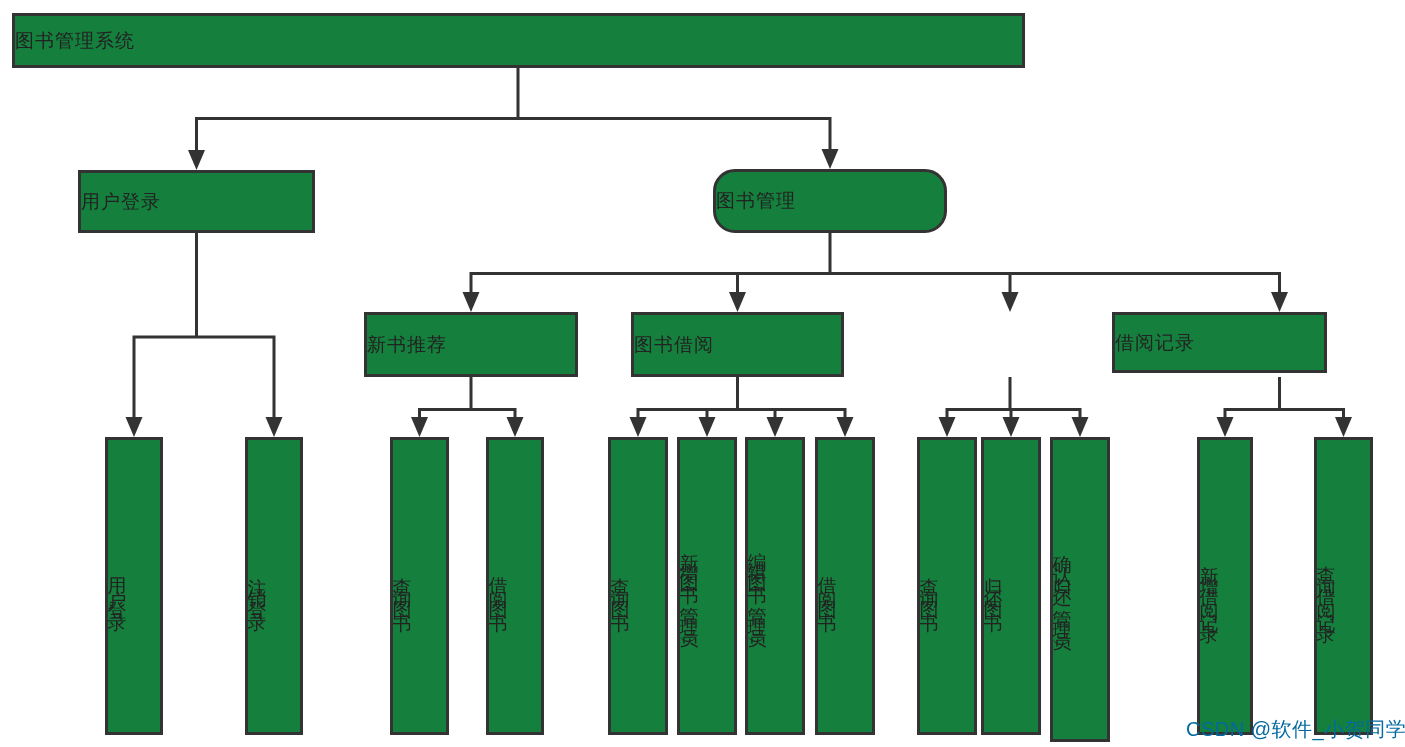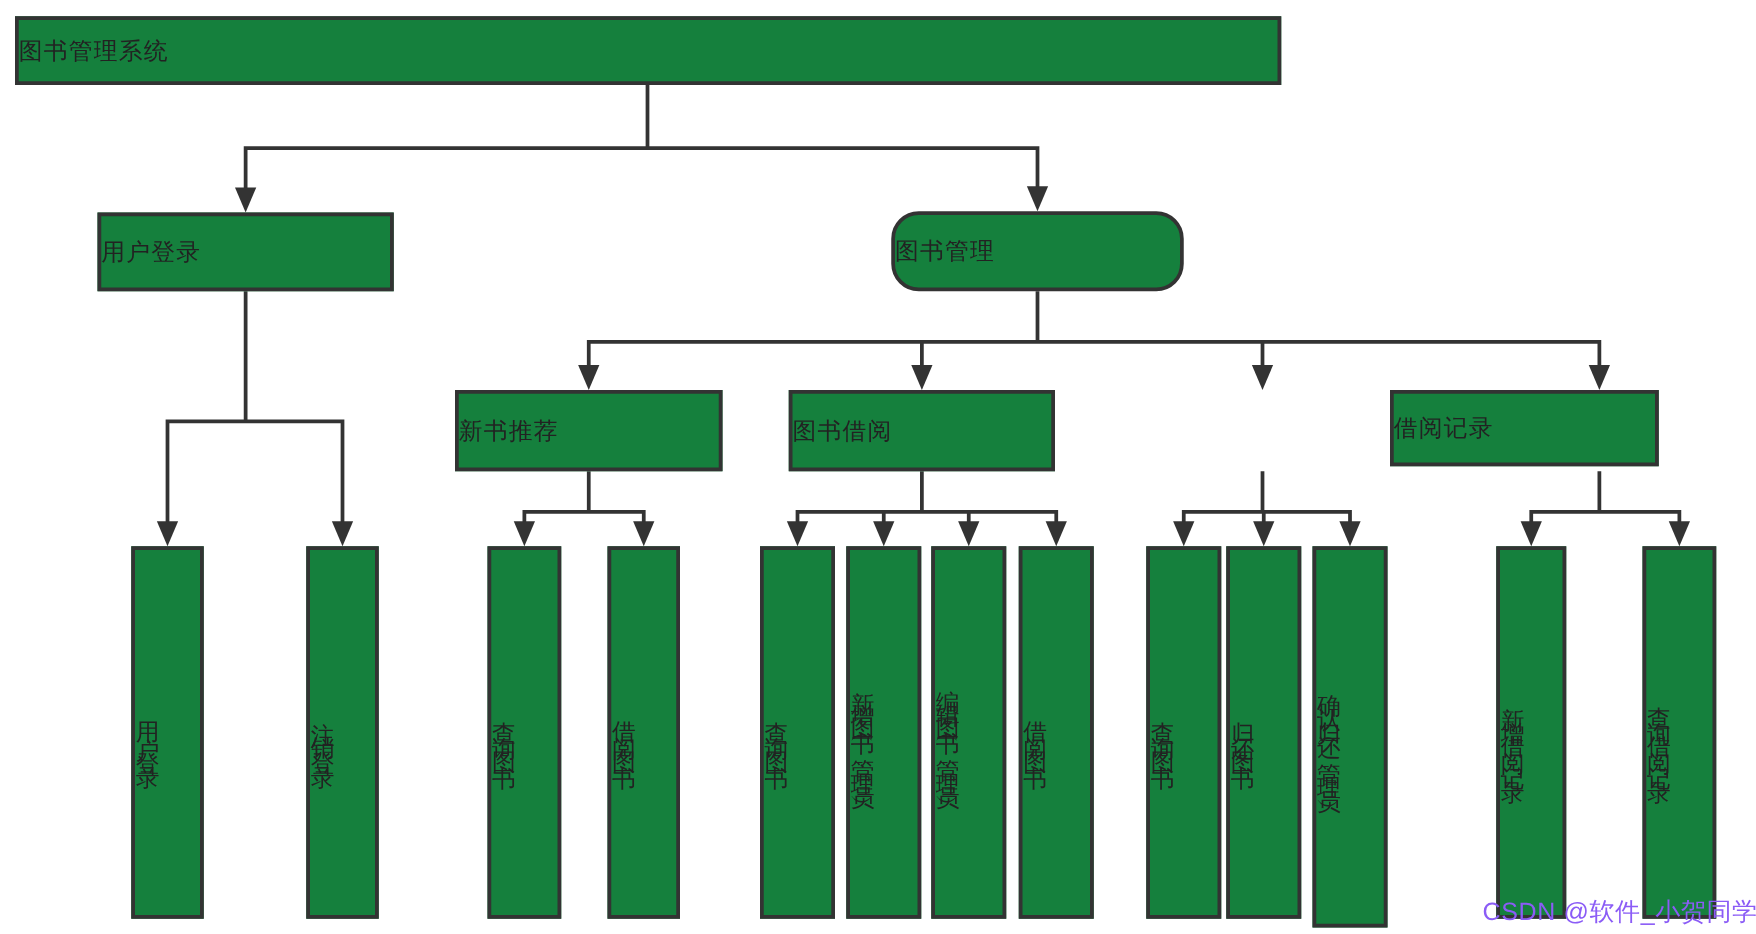--- a/index.html
+++ b/index.html
@@ -39,21 +39,21 @@
     letter-spacing: 12px;
     color: #222222;
   }
   .vtext.tight { letter-spacing: 11px; }
   .watermark {
     position: absolute;
     left: 1186px;
     top: 716px;
     font-size: 20px;
     letter-spacing: 0.5px;
-    color: #8b5cf6;
+    color: #0369a1;
     white-space: nowrap;
     z-index: 10;
   }
 </style>
 </head>
 <body>
 
 <div class="canvas">
 
   <svg class="connectors" width="1405" height="747" viewBox="0 0 1405 747" xmlns="http://www.w3.org/2000/svg">

